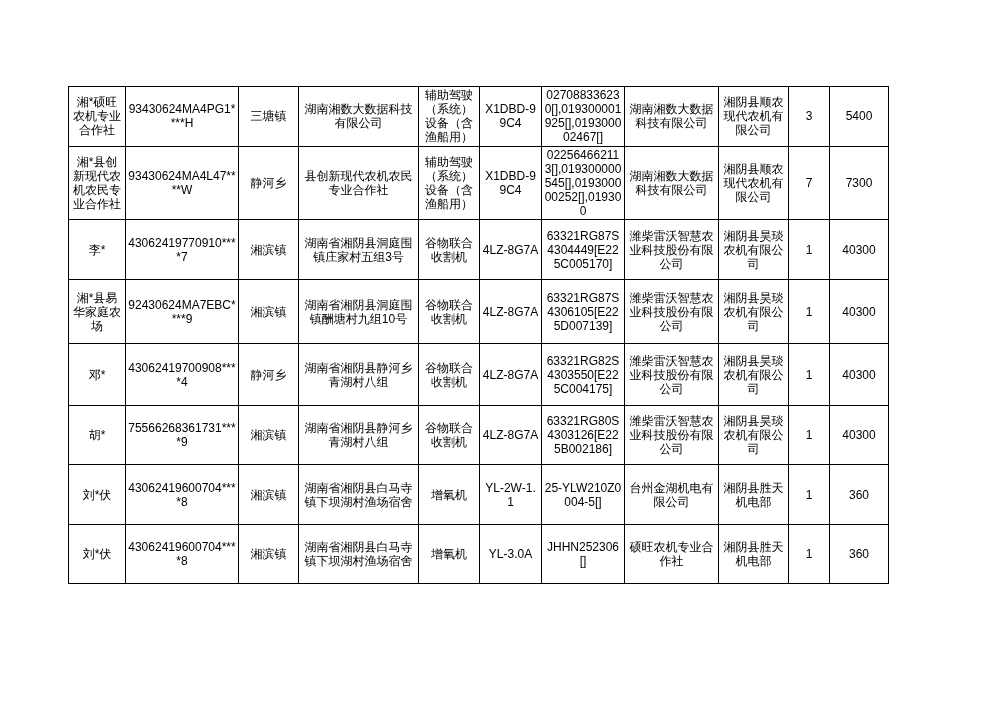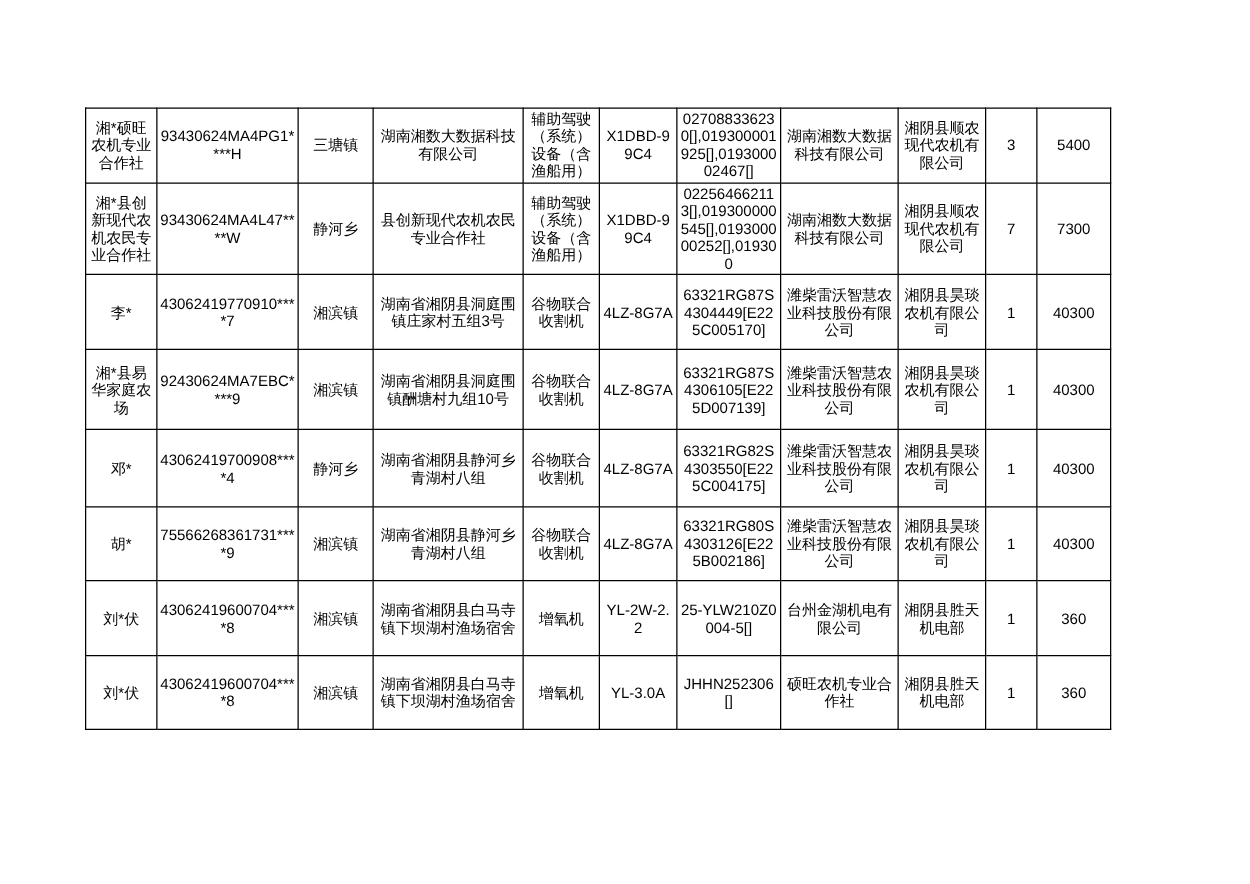--- a/index.html
+++ b/index.html
@@ -153,21 +153,21 @@
         <td class="c-qty">1</td>
         <td class="c-amt">40300</td>
       </tr>
 
       <tr class="r6">
         <td class="c-name">刘*伏</td>
         <td class="c-id">43062419600704****8</td>
         <td class="c-town">湘滨镇</td>
         <td class="c-addr">湖南省湘阴县白马寺镇下坝湖村渔场宿舍</td>
         <td class="c-machine">增氧机</td>
-        <td class="c-model">YL-2W-2.2</td>
+        <td class="c-model">YL-2W-1.1</td>
         <td class="c-serial">25-YLW210Z0004-5[]</td>
         <td class="c-mfr">台州金湖机电有限公司</td>
         <td class="c-dealer">湘阴县胜天机电部</td>
         <td class="c-qty">1</td>
         <td class="c-amt">360</td>
       </tr>
 
       <tr class="r7">
         <td class="c-name">刘*伏</td>
         <td class="c-id">43062419600704****8</td>

